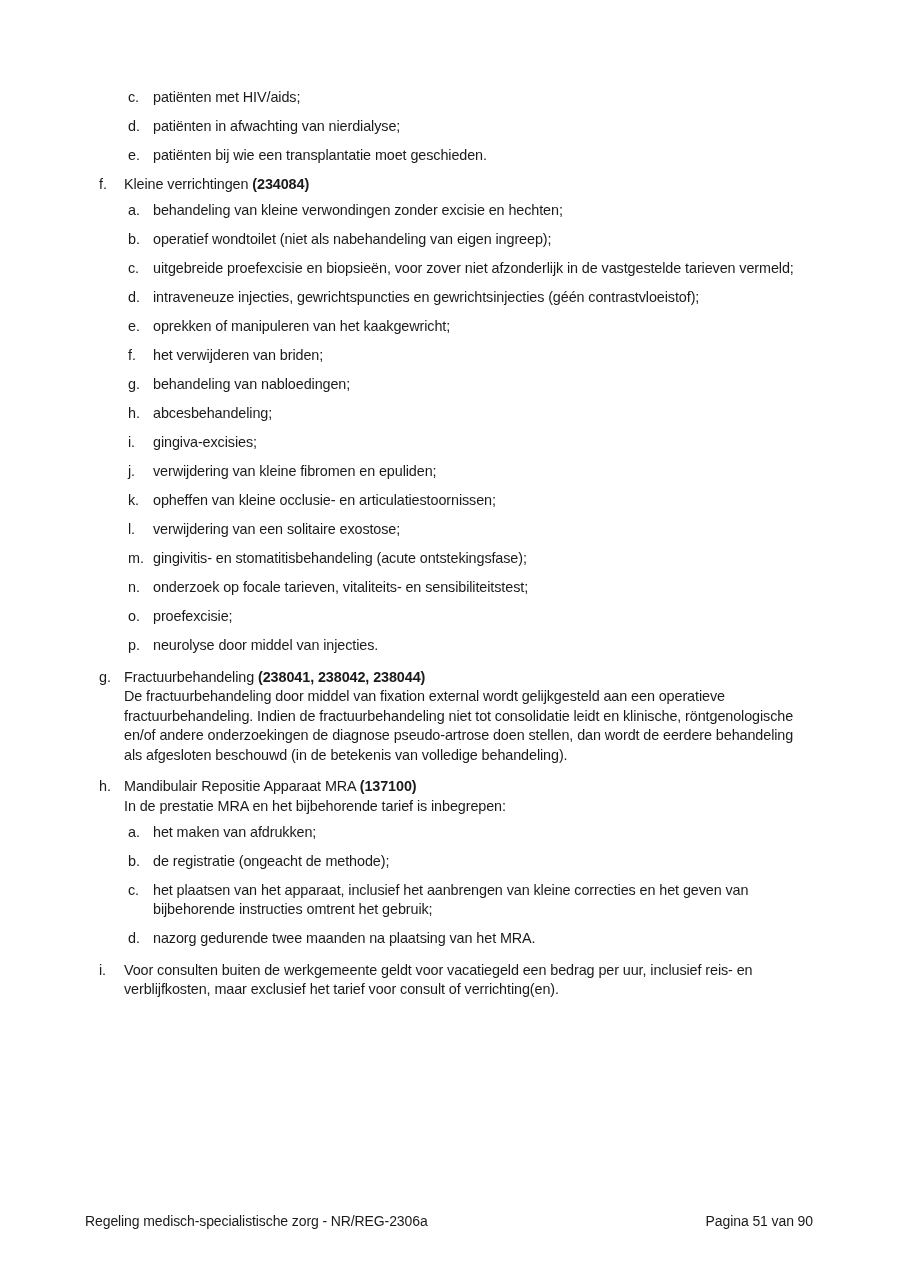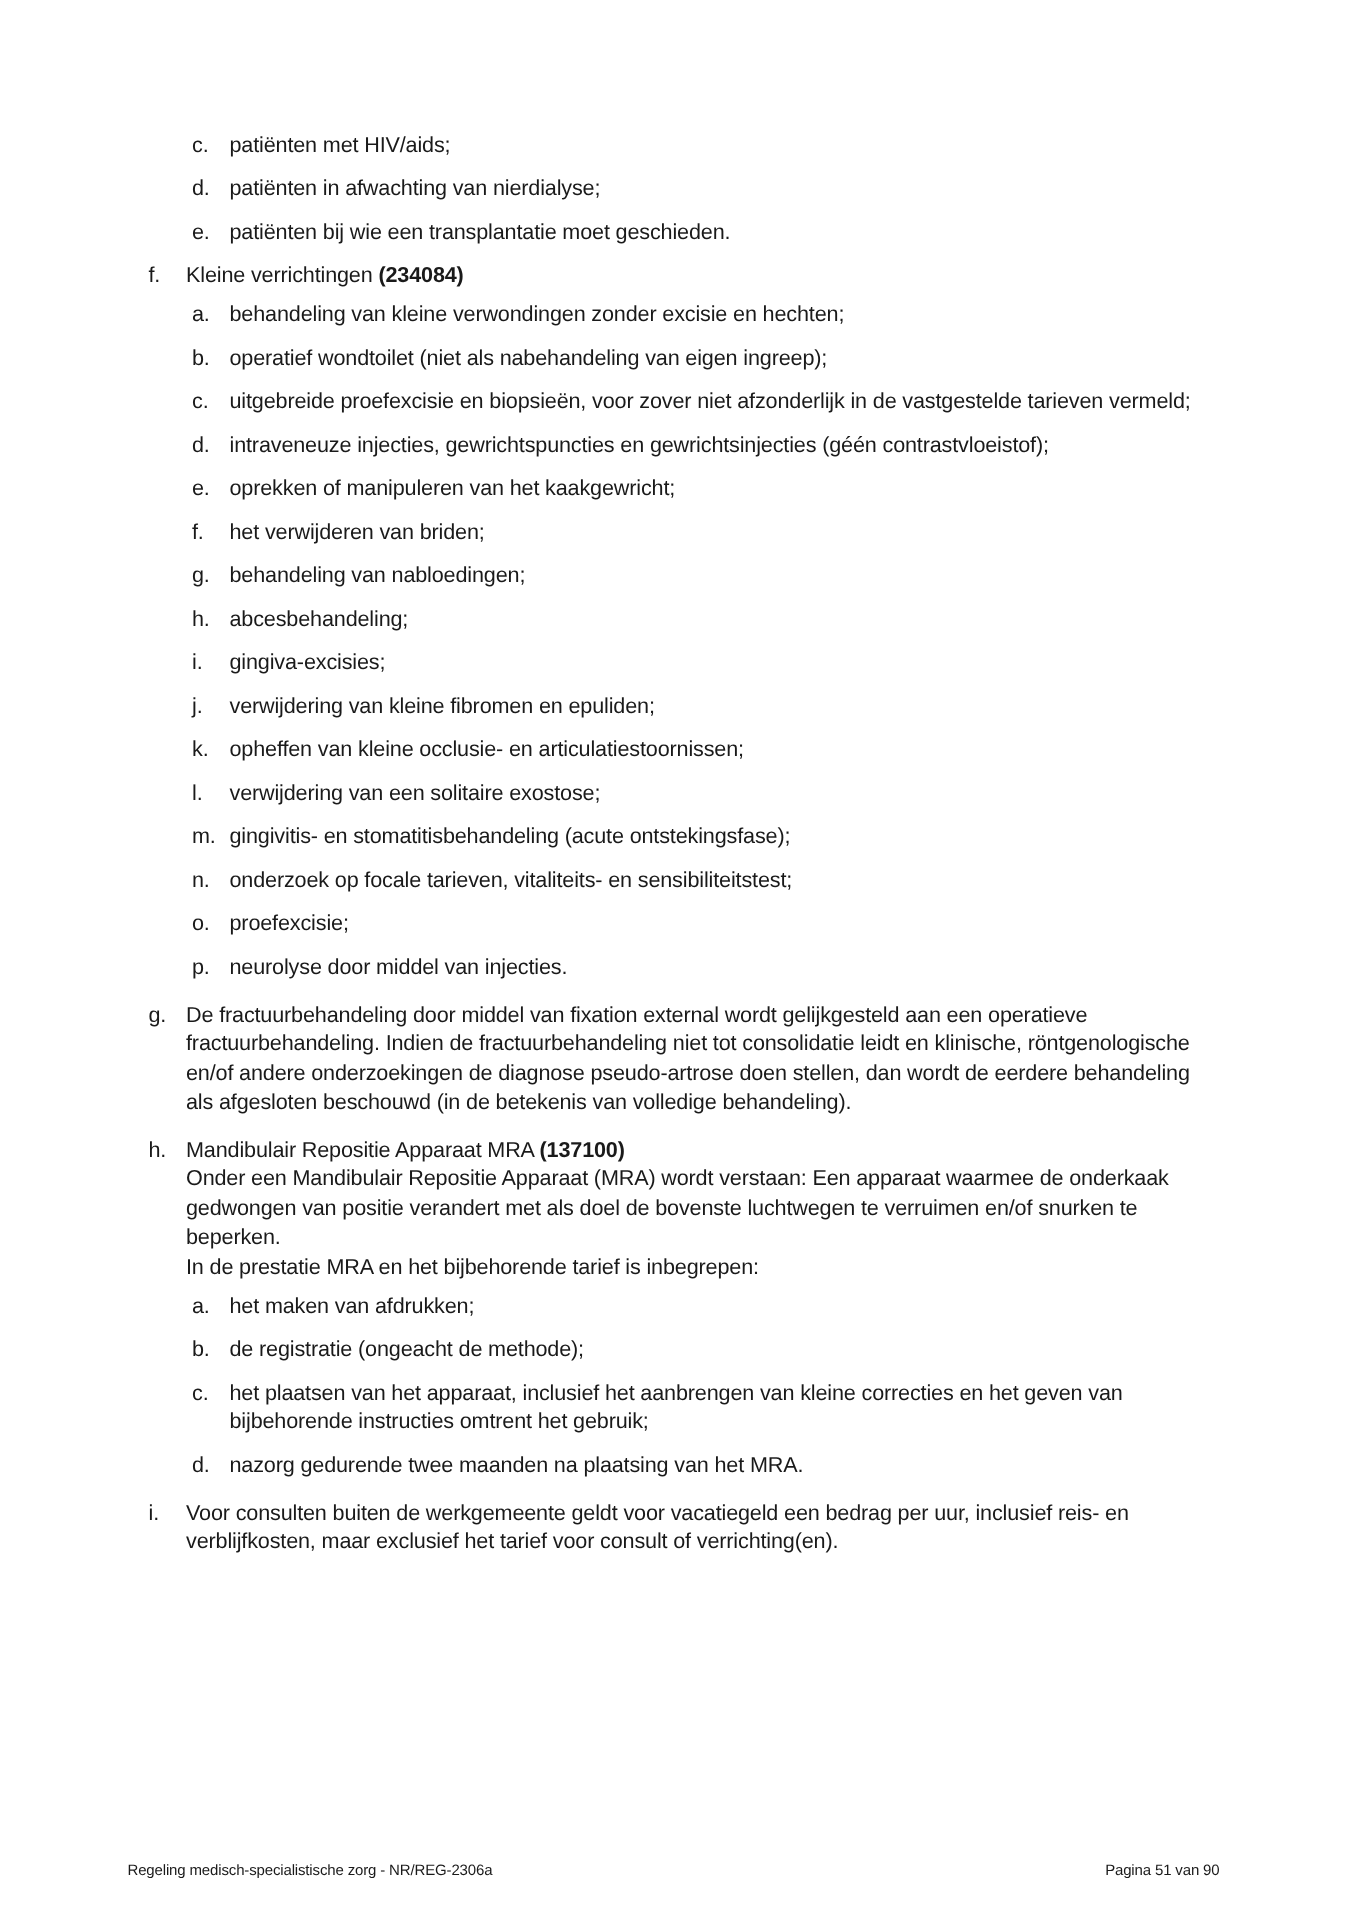--- a/index.html
+++ b/index.html
@@ -34,26 +34,26 @@
   .section.first { margin-top: 8px; }
   .sec-marker { position: absolute; left: 99px; top: 0; }
   .sec-head { }
   .sec-title { }
   .sec-code { font-style: normal; font-weight: bold; }
   .sec-par { margin: 0; }
   .sub-list { margin-top: 6.5px; }
   .sub-list .list-row { padding-left: 4px; }
   .footer {
     position: absolute;
-    top: 1239px;
+    top: 1213px;
     left: 85px;
     right: 87px;
     display: flex;
     justify-content: space-between;
-    font-size: 10px;
+    font-size: 14px;
     line-height: 17px;
   }
 </style>
 </head>
 <body>
 
 <div class="content">
   <div class="intro-list">
       <div class="list-row">
         <span class="marker">c.</span>
@@ -134,26 +134,26 @@
             <span class="itext">proefexcisie;</span>
           </div>
           <div class="list-row">
             <span class="marker">p.</span>
             <span class="itext">neurolyse door middel van injecties.</span>
           </div>
         </div>
       </section>
       <section class="section">
         <span class="sec-marker">g.</span>
+        <div class="sec-head"><span class="sec-title">Fractuurbehandeling</span> <span class="sec-code">(238041, 238042, 238044)</span></div>
         <p class="sec-par">De fractuurbehandeling door middel van fixation external wordt gelijkgesteld aan een operatieve fractuurbehandeling. Indien de fractuurbehandeling niet tot consolidatie leidt en klinische, röntgenologische en/of andere onderzoekingen de diagnose pseudo-artrose doen stellen, dan wordt de eerdere behandeling als afgesloten beschouwd (in de betekenis van volledige behandeling).</p>
       </section>
       <section class="section">
         <span class="sec-marker">h.</span>
         <div class="sec-head"><span class="sec-title">Mandibulair Repositie Apparaat MRA</span> <span class="sec-code">(137100)</span></div>
-        <p class="sec-par">Onder een Mandibulair Repositie Apparaat (MRA) wordt verstaan: Een apparaat waarmee de onderkaak gedwongen van positie verandert met als doel de bovenste luchtwegen te verruimen en/of snurken te beperken.</p>
         <p class="sec-par">In de prestatie MRA en het bijbehorende tarief is inbegrepen:</p>
         <div class="sub-list">
           <div class="list-row">
             <span class="marker">a.</span>
             <span class="itext">het maken van afdrukken;</span>
           </div>
           <div class="list-row">
             <span class="marker">b.</span>
             <span class="itext">de registratie (ongeacht de methode);</span>
           </div>

